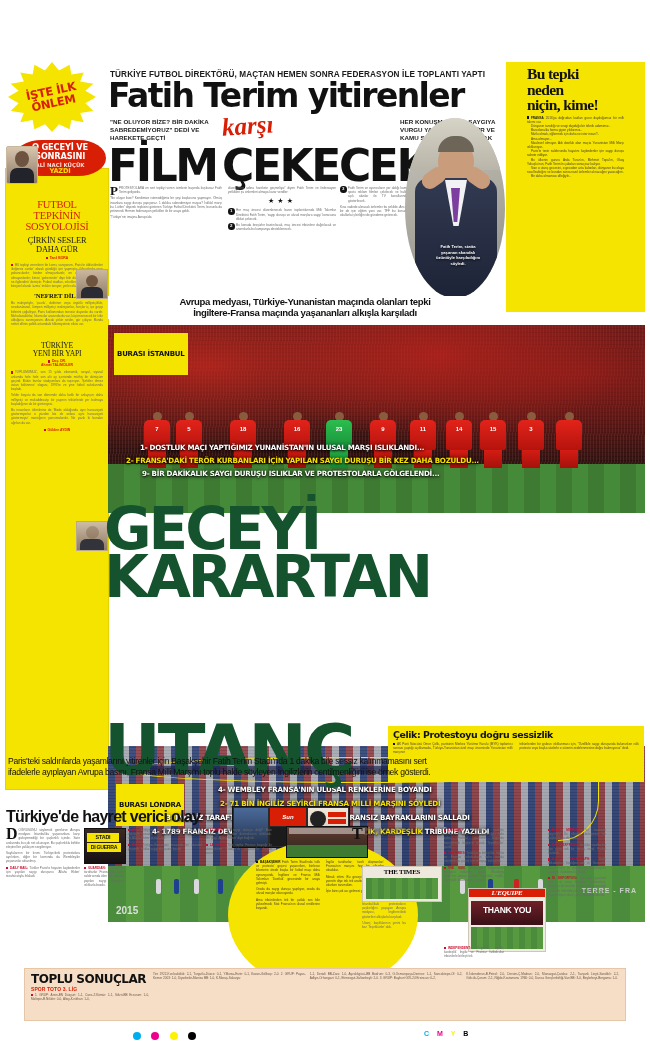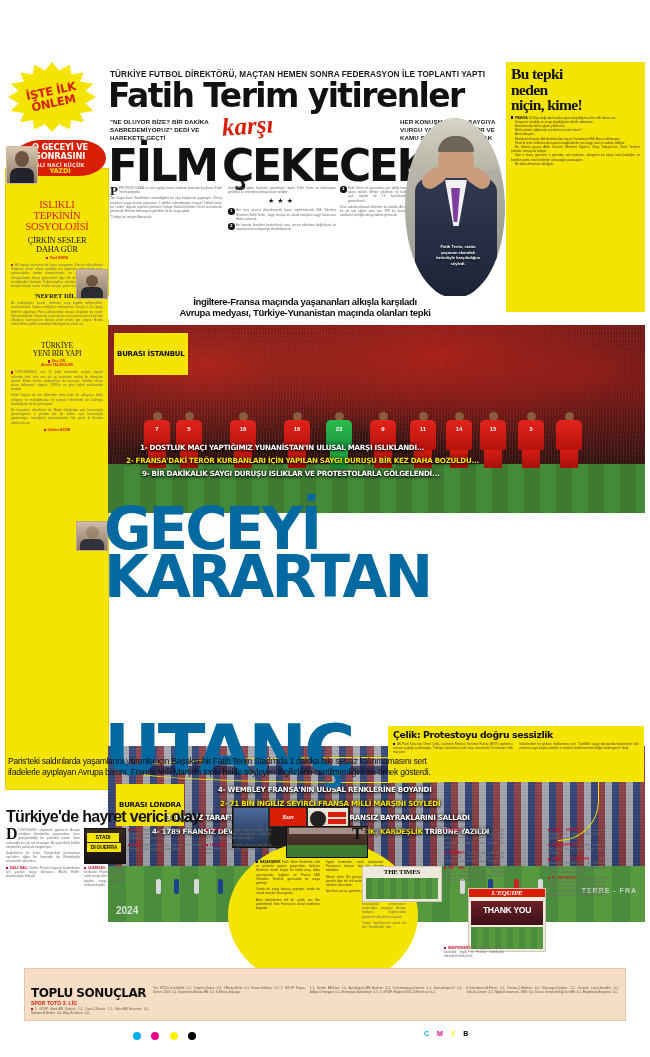--- a/index.html
+++ b/index.html
@@ -67,21 +67,21 @@
   .wplayer{position:absolute;bottom:16%;width:5px;height:15px;border-radius:2px;}
 
   
   .loc{background:#f5e300;color:#111;font-family:"DejaVu Sans",sans-serif;font-weight:bold;
     font-size:7px;letter-spacing:-.2px;padding:17px 3px;display:inline-block;}
   .capline{font-family:"DejaVu Sans",sans-serif;font-weight:bold;font-size:7.1px;letter-spacing:-.25px;
     color:#fff;text-shadow:0 1px 2px rgba(0,0,0,.95),0 0 4px rgba(0,0,0,.9);}
   .capline.y{color:#f5e300;}
 
   
-  .giant{font-family:"DejaVu Sans",sans-serif;font-weight:bold;color:#0369a1;letter-spacing:-3px;line-height:.82;}
+  .giant{font-family:"DejaVu Sans",sans-serif;font-weight:bold;color:#14532d;letter-spacing:-3px;line-height:.82;}
 
   
   .ybox{background:#f5e300;}
   .yhead{font-family:"DejaVu Sans",sans-serif;font-weight:bold;color:#111;letter-spacing:-.4px;}
 
   
   .results{background:#f6ddc6;border:1px solid #e7c6a8;}
   .rtitle{font-family:"DejaVu Sans",sans-serif;font-weight:bold;font-size:12px;letter-spacing:-.5px;color:#111;}
   .rsub{color:#d81e05;font-weight:bold;font-size:5px;letter-spacing:.1px;}
 
@@ -99,21 +99,21 @@
     <div class="burst">
       <span>
         <i style="font-style:normal;display:block">İŞTE İLK</i>
         <i style="font-style:normal;display:block">ÖNLEM</i>
       </span>
     </div>
   </div>
 
   <div class="abs rail" style="left:5px;top:168px;width:102px;height:620px;">
     <div style="margin:30px 4px 0;" class="railttl">
-      <div>ISLIKLI</div>
+      <div>FUTBOL</div>
       <div>TEPKİNİN</div>
       <div>SOSYOLOJİSİ</div>
     </div>
     <div class="railsub" style="margin:5px 4px 1px;">
       <div>ÇİRKİN SESLER</div>
       <div>DAHA GÜR</div>
     </div>
     <div class="byline"><span class="sq"></span><span>Tanıl BORA</span></div>
 
     <div class="abs" style="left:70px;top:100px;width:30px;height:28px;background:linear-gradient(#cbb79f,#8e7c68);border:1px solid #b9a88f;overflow:hidden;">
@@ -195,43 +195,43 @@
     <div class="abs" style="left:33px;top:22px;width:36px;height:44px;border-radius:50%;background:#c99d7c;"></div>
     <div class="abs" style="left:33px;top:18px;width:36px;height:16px;border-radius:18px 18px 0 0;background:#6e6559;"></div>
     <div class="abs" style="left:10px;top:60px;width:82px;height:120px;background:linear-gradient(#323a52,#1d2336);border-radius:14px 14px 0 0;"></div>
     <div class="abs" style="left:40px;top:62px;width:22px;height:46px;background:#f2f2f4;clip-path:polygon(0 0,100% 0,62% 100%,38% 100%);"></div>
     <div class="abs" style="left:46px;top:70px;width:9px;height:34px;background:#7c3fa0;clip-path:polygon(0 0,100% 0,70% 100%,30% 100%);"></div>
     <div class="abs" style="left:16px;top:52px;width:26px;height:16px;background:#c99d7c;border-radius:8px;transform:rotate(-35deg);"></div>
     <div class="abs" style="left:60px;top:52px;width:26px;height:16px;background:#c99d7c;border-radius:8px;transform:rotate(35deg);"></div>
     <div class="abs" style="left:30px;top:126px;width:46px;font-size:4.1px;font-weight:bold;color:#fff;text-align:center;line-height:1.35;text-shadow:0 1px 2px rgba(0,0,0,.9);">Fatih Terim, statta yaşanan skandalı üzüntüyle karşıladığını söyledi.</div>
   </div>
 
-  <div class="abs ybox" style="left:506px;top:62px;width:139px;height:250px;padding:4px 5px;box-sizing:border-box;">
+  <div class="abs ybox" style="left:506px;top:62px;width:139px;height:250px;padding:4px 21px;box-sizing:border-box;">
     <div style="font-family:'Liberation Serif',serif;font-weight:bold;font-size:15.5px;line-height:1.0;letter-spacing:-.6px;color:#111;">
       <div>Bu tepki</div>
       <div>neden</div>
       <div>niçin, kime!</div>
     </div>
     <div class="blur" style="color:#4a4238;margin-top:3px;">
       <span class="sq sqk"></span><b>FRANSA</b> <span>2016'ya doğrudan katılan gurur duyduğumuz bir milli takımı var.</span>
     </div>
     <div class="blur" style="color:#4a4238;text-indent:4px;">Dünyanın tanıdığı ve sevgi duyduğu bir teknik adamımız..</div>
     <div class="blur" style="color:#4a4238;text-indent:4px;">Barcelona'da forma giyen yıldızımız..</div>
     <div class="blur" style="color:#4a4238;text-indent:4px;">Mutlu olmak, eğlenmek için daha ne ister insan?..</div>
     <div class="blur" style="color:#4a4238;text-indent:4px;">Ama olmuyor...</div>
     <div class="blur" style="color:#4a4238;text-indent:4px;">Maalesef olmuyor. Adı dostluk olan maçta Yunanistan Milli Marşı ıslıklanıyor..</div>
     <div class="blur" style="color:#4a4238;text-indent:4px;">Paris'te terör saldırısında hayatını kaybedenler için saygı duruşu sabote ediliyor.</div>
     <div class="blur" style="color:#4a4238;text-indent:4px;">Bu ülkenin gururu Arda Turan'ın, Mehmet Topal'ın, Okay Yokuşlu'nun, Fatih Terim'in çabaları sonuçsuz kalıyor.</div>
     <div class="blur" style="color:#4a4238;text-indent:4px;">Size o utanç gecesini, o geceden arta kalanları, dünyanın bu olaya nasıl baktığını ve bundan sonra nasıl önlemler alınacağını yazacağım.</div>
     <div class="blur" style="color:#4a4238;text-indent:4px;">Bir daha olmaması dileğiyle..</div>
   </div>
 
   <div class="abs" style="left:108px;top:296px;width:394px;background:#fff;text-align:center;font-weight:bold;font-size:9.6px;line-height:1.18;letter-spacing:-.35px;color:#111;">
+    <div>Avrupa medyası, Türkiye-Yunanistan maçında olanları tepki</div>
     <div>İngiltere-Fransa maçında yaşananları alkışla karşıladı</div>
-    <div>Avrupa medyası, Türkiye-Yunanistan maçında olanları tepki</div>
   </div>
 
   <div class="abs photo" style="left:108px;top:325px;width:537px;height:188px;">
     <div class="crowd"></div>
     <div class="pitch"></div>
 
     <div class="player" style="left:36px;">
         <div class="head"></div>
         <div class="torso"></div>
         <div class="num">7</div>
@@ -331,21 +331,21 @@
     <div class="wplayer" style="left:352px;background:#d8d8dd;"></div>
     <div class="wplayer" style="left:380px;background:#1f3f8f;"></div>
     <div class="wplayer" style="left:406px;background:#cc2222;"></div>
     <div class="wplayer" style="left:430px;background:#d8d8dd;"></div>
 
     <div class="abs" style="left:8px;top:38px;"><span class="loc">BURASI LONDRA</span></div>
     <div class="abs capline" style="left:110px;top:39px;">4- WEMBLEY FRANSA'NIN ULUSAL RENKLERİNE BOYANDI</div>
     <div class="abs capline y" style="left:112px;top:53px;">2- 71 BİN İNGİLİZ SEYİRCİ FRANSA MİLLİ MARŞINI SÖYLEDİ</div>
     <div class="abs capline" style="left:58px;top:67px;">3- İNGİLİZ TARAFTARLARIN TÜMÜ ELLERİNDEKİ FRANSIZ BAYRAKLARINI SALLADI</div>
     <div class="abs capline" style="left:44px;top:81px;"><span>4- 1789 FRANSIZ DEVRİMİN 3 SLOGANI </span><span class="y" style="color:#f5e300">ÖZGÜRLÜK, EŞİTLİK, KARDEŞLİK</span><span> TRİBÜNE YAZILDI</span></div>
-    <div class="abs" style="left:8px;bottom:6px;color:#e9e9ea;font-size:10px;font-weight:bold;opacity:.9;">2024</div>
+    <div class="abs" style="left:8px;bottom:6px;color:#e9e9ea;font-size:10px;font-weight:bold;opacity:.9;">2015</div>
     <div class="abs" style="right:8px;bottom:28px;color:#dcdcdf;font-size:7px;font-weight:bold;opacity:.85;letter-spacing:1px;">TERRE - FRA</div>
   </div>
 
   <div class="abs giant" style="left:104px;top:722px;font-size:70px;">UTANÇ</div>
 
   <div class="abs ybox" style="left:388px;top:726px;width:256px;height:56px;padding:3px 5px;box-sizing:border-box;">
     <div class="yhead" style="font-size:9.4px;">Çelik: Protestoyu doğru sessizlik</div>
     <div style="display:flex;gap:7px;margin-top:2px;">
       <div class="blur" style="color:#53473a;flex:1;"><span class="sq sqk"></span><span>AK Parti Sözcüsü Ömer Çelik, partisinin Merkez Yürütme Kurulu (MYK) toplantısı sonrası yaptığı açıklamada, Türkiye-Yunanistan özel maçı öncesinde Yunanistan milli marşının</span></div>
       <div class="blur" style="color:#53473a;flex:1;">tribünlerden bir grubun ıslıklanması için, "Özellikle saygı duruşunda bulunurken ıslık protesto veya başka sözlerle o sürenin zedelenmesine doğru bakmıyoruz" dedi.</div>
@@ -452,21 +452,21 @@
     <div class="blur"><span class="sq"></span><b class="hl">DAILY MIRROR:</b> <span>Ve kazanan özgürlük! İki ülkenin birleşmesi bir başkaldırıya dönüştü.</span></div>
     <div class="blur" style="margin-top:2px;"><span class="sq"></span><b class="hl">DAILY EXPRESS:</b> <span>İki ülke taraftarları yan yana tek bir mesaj verdi: Futbol kazandı.</span></div>
     <div class="blur" style="margin-top:2px;"><span class="sq"></span><b class="hl">DAILY TELEGRAPH:</b> <span>Silah Arkadaşları başlığını attı ve 'Sessizlik, ulusal marş ve dayanışma Wembley'de yaşandı' ifadelerini kullandı.</span></div>
     <div class="blur" style="margin-top:2px;"><span class="sq"></span><b class="hl">M. DEPORTİVO:</b> <span>İspanyol gazetesi korku ve onur başlığını kullanırken, Almanya'da bomba parçasının yaşandığı sıralarda Wembley'de onur dolu bir gece yaşandığının altını çizen ifadeler kullandı.</span></div>
   </div>
 
   <div class="abs" style="left:444px;top:946px;width:60px;">
     <div class="blur"><span class="sq"></span><b class="hl">INDEPENDENT:</b> <span>'Özgürlük, eşitlik, kardeşlik' İngiliz ve Fransız futbolcular tribünlerle birleşti tek</span></div>
   </div>
 
-  <div class="abs results" style="left:24px;top:968px;width:602px;height:53px;padding:17px 6px;box-sizing:border-box;display:flex;gap:4px;">
+  <div class="abs results" style="left:24px;top:968px;width:602px;height:53px;padding:3px 6px;box-sizing:border-box;display:flex;gap:4px;">
     <div style="width:118px;flex:none;">
       <div class="rtitle">TOPLU SONUÇLAR</div>
       <div class="rsub">SPOR TOTO 3. LİG</div>
       <div class="blur" style="color:#6a5a48;margin-top:1px;"><span class="sq"></span><span>1. GRUP: Arsin-BN Düzyurt: 1-1, Cizre-Z.Kömür: 1-1, Silivri-BB Erzurum: 1-0, Maltepe-B.Nilüfer: 0-0, Altay-Kırıkhan: 1-0,</span></div>
     </div>
     <div class="blur" style="color:#6a5a48;flex:1;">Tire 1922-Kızılcabölük: 2-1, Turgutlu-Düzce: 0-1, Y.Bursa-Erzin: 0-1, Kozan-Gölbaşı: 2-0. 2. GRUP: Payas-Kemer 2003: 1-0, Diyarbekir-Manisa BB: 1-0, K.Maraş-Sakarya:</div>
     <div class="blur" style="color:#6a5a48;flex:1;">1-1, Denizli BB-Zara: 1-0, Ayvalıkgücü-BB Bodrum: 0-3, G.Osmanpaşa-Derince: 1-1, Sancaktepe-Of: 0-2, Adliye-Orhangazi: 0-1, Etimesgut-Sultanbeyli: 2-0. 3. GRUP: Bayburt GÖI-24 Erzincan: 0-2,</div>
     <div class="blur" style="color:#6a5a48;flex:1;">K.İskenderun-B.Petrol: 2-0, Dersim-Ç.Madran: 2-0, Manavgat-Çatalca: 2-1, Tavşanlı Linyit-Sandıklı: 2-2, Gölcük-Çorum: 2-1, Niğde-Kastamonu 1966: 0-0, Darıca Gençlerbirliği-Van BB: 3-0, Beylerbeyi-Bergama: 1-0.</div>
   </div>
 

